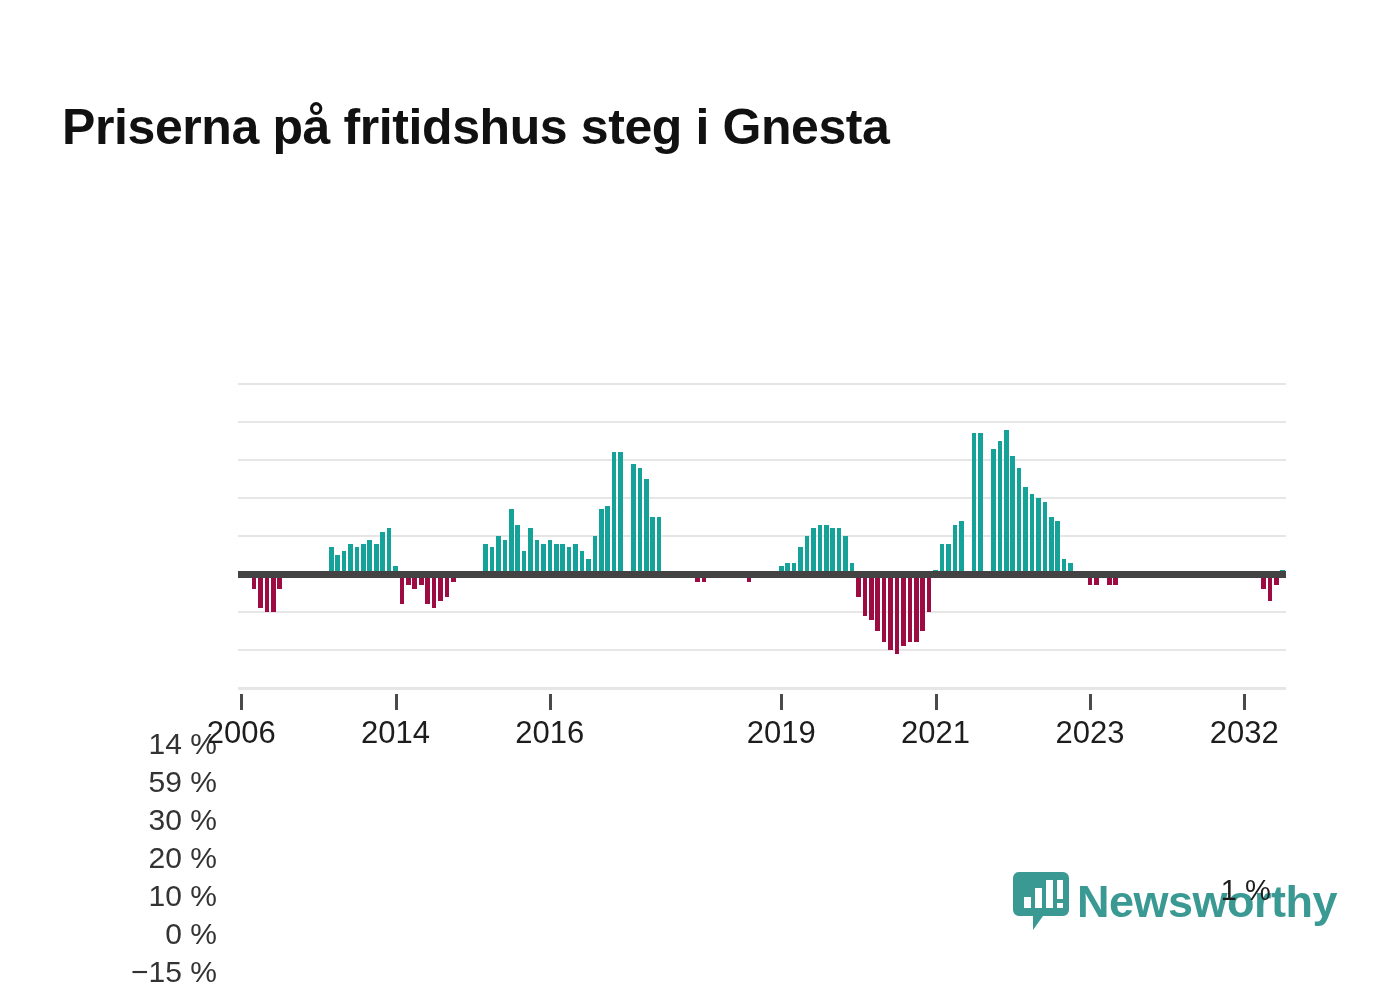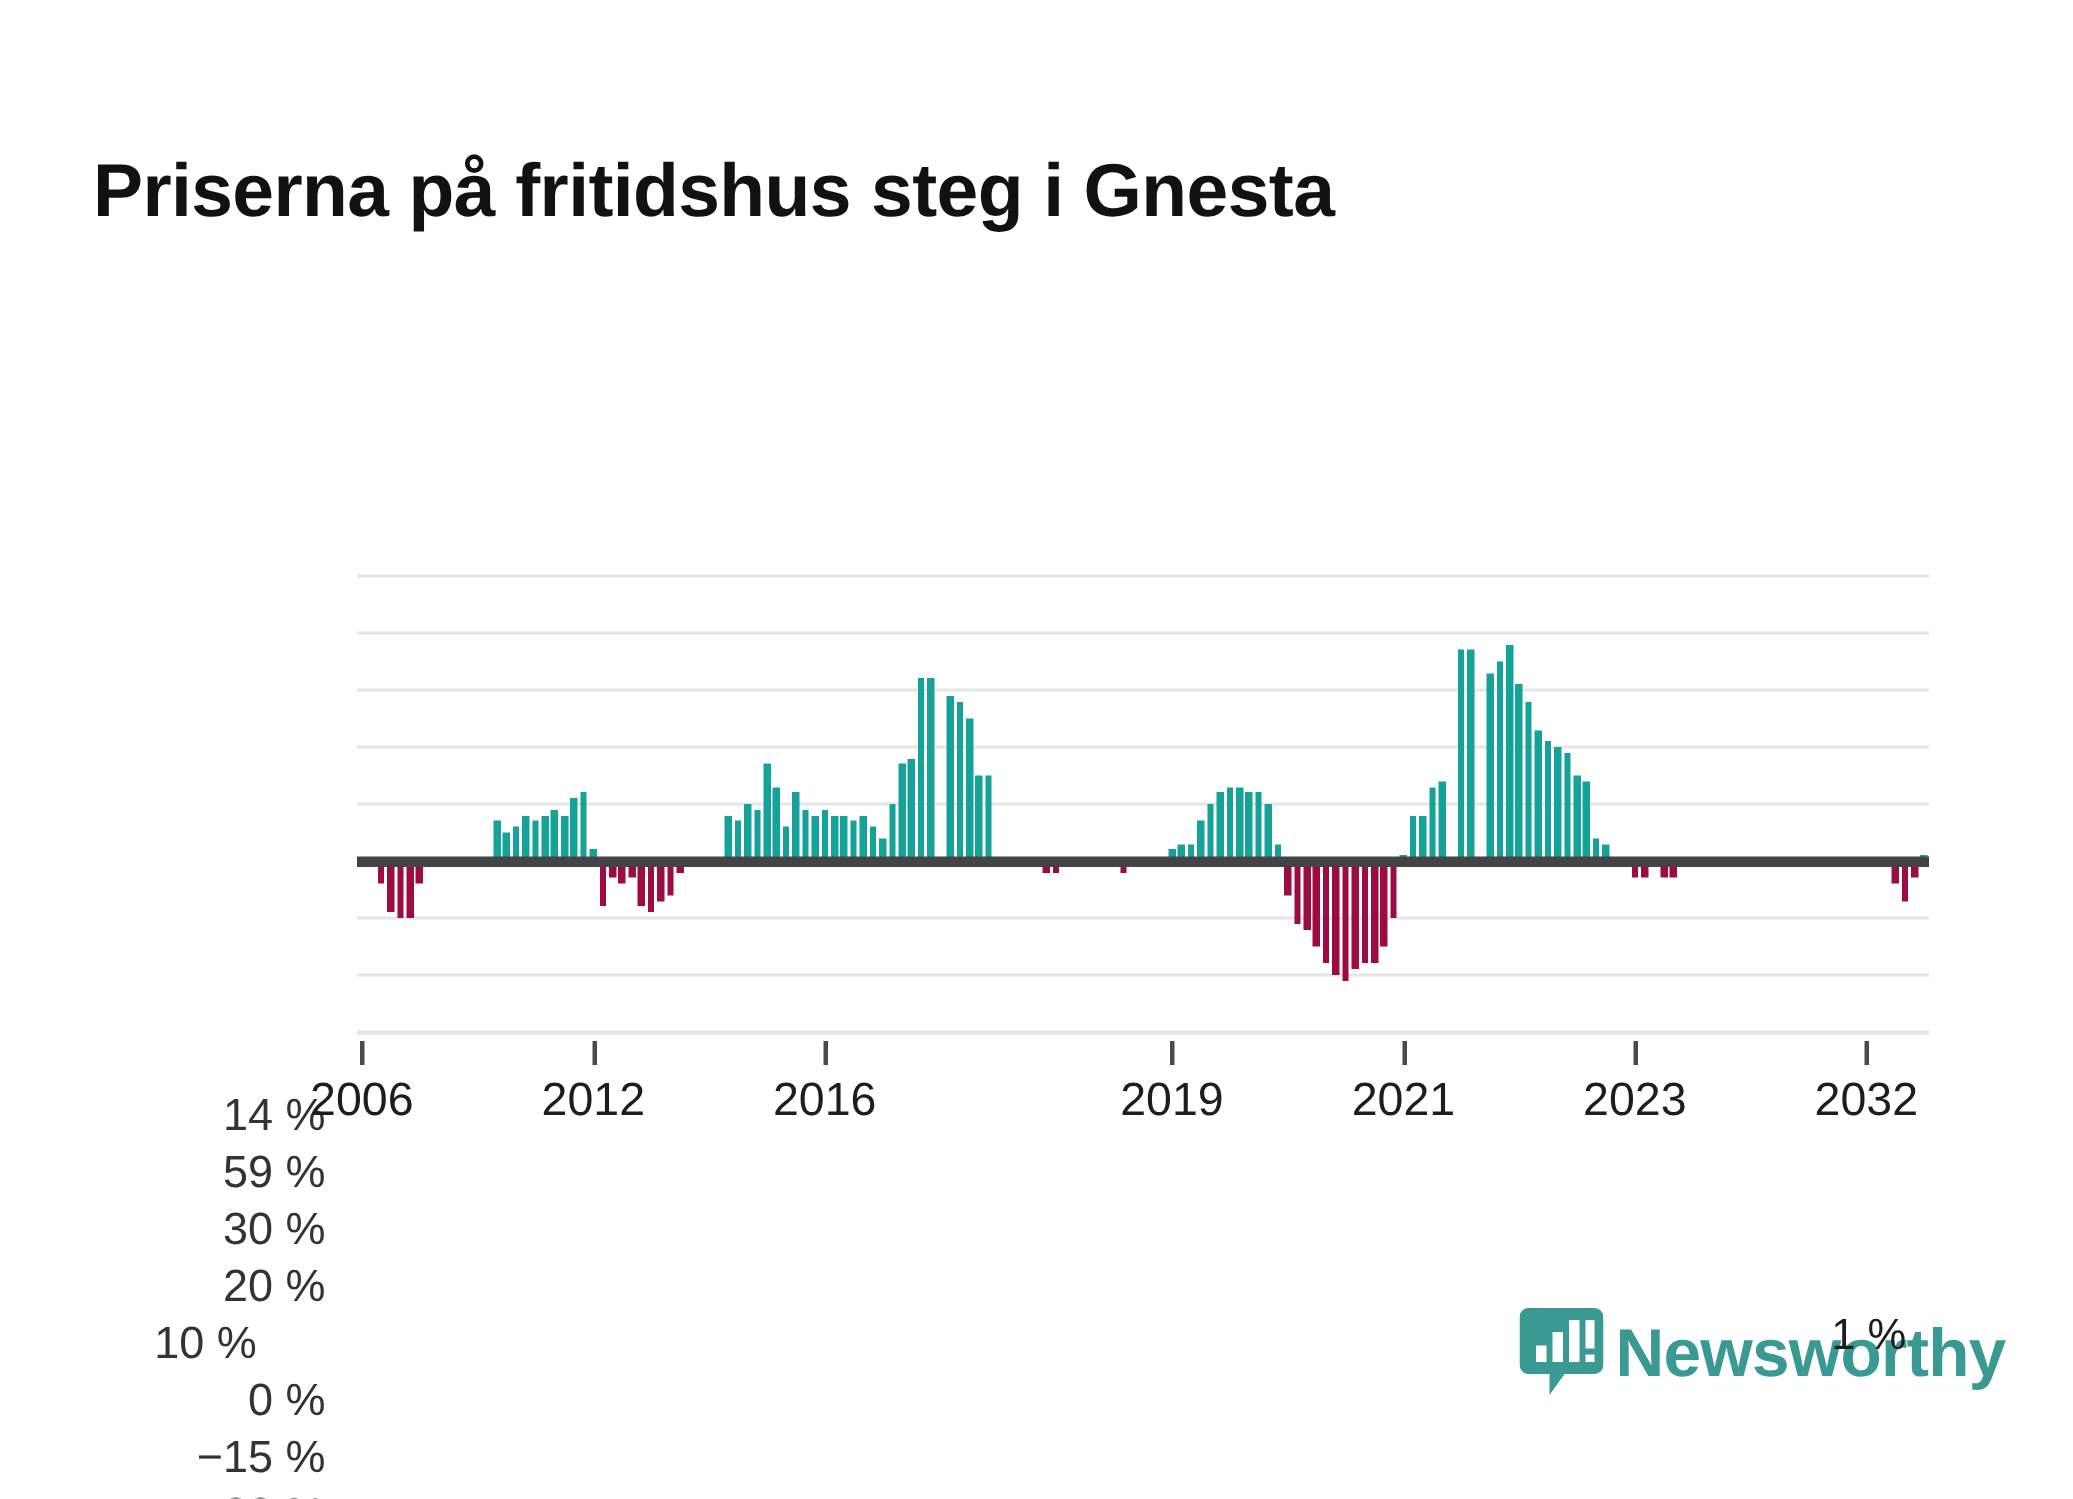--- a/index.html
+++ b/index.html
@@ -284,31 +284,31 @@
         <div class="gridline" style="top: 227px;"></div>
         <div class="gridline" style="top: 265px;"></div>
         <div class="gridline" style="top: 303px;"></div>
         <div class="zeroline" style="top: 187px;"></div>
       </div>
     <div id="ylabels">
         <div class="ylabel" style="top: 384px;">14 %</div>
         <div class="ylabel" style="top: 422px;">59 %</div>
         <div class="ylabel" style="top: 460px;">30 %</div>
         <div class="ylabel" style="top: 498px;">20 %</div>
-        <div class="ylabel" style="top: 536px; text-align: center;">10 %</div>
+        <div class="ylabel" style="top: 536px;">10 %</div>
         <div class="ylabel" style="top: 574px;">0 %</div>
         <div class="ylabel" style="top: 612px;">−15 %</div>
         <div class="ylabel" style="top: 650px;">−20 %</div>
       </div>
     <div class="xaxis-line"></div>
     <div id="xticks">
         <div class="xtick" style="left: 240.215px;"></div>
         <div class="xtick-label" style="left: 241.215px;">2006</div>
         <div class="xtick" style="left: 394.521px;"></div>
-        <div class="xtick-label" style="left: 395.521px;">2012</div>
+        <div class="xtick-label" style="left: 395.521px;">2014</div>
         <div class="xtick" style="left: 548.828px;"></div>
         <div class="xtick-label" style="left: 549.828px;">2016</div>
         <div class="xtick" style="left: 780.288px;"></div>
         <div class="xtick-label" style="left: 781.288px;">2019</div>
         <div class="xtick" style="left: 934.595px;"></div>
         <div class="xtick-label" style="left: 935.595px;">2021</div>
         <div class="xtick" style="left: 1088.9px;"></div>
         <div class="xtick-label" style="left: 1089.9px;">2023</div>
         <div class="xtick" style="left: 1243.21px;"></div>
         <div class="xtick-label" style="left: 1244.21px;">2032</div>

